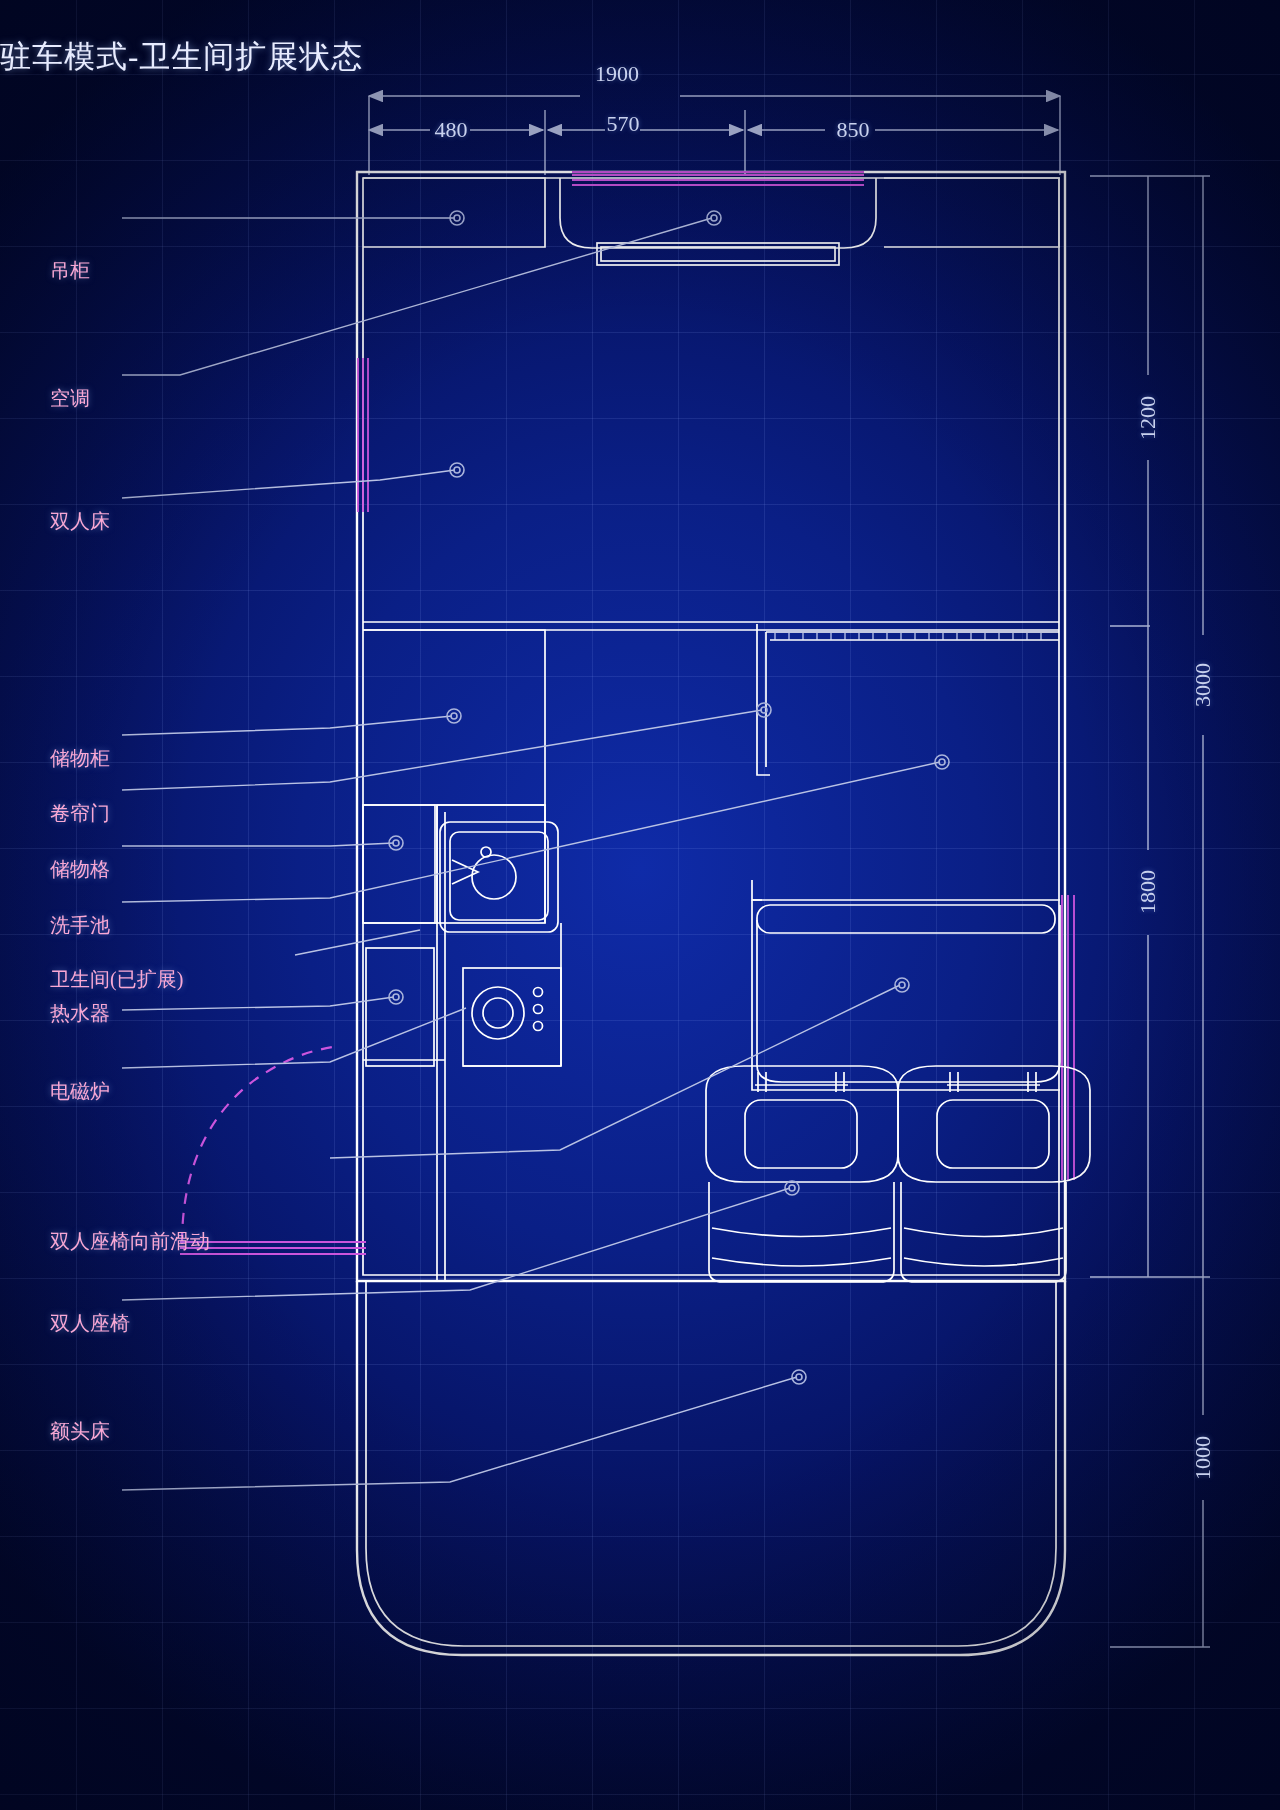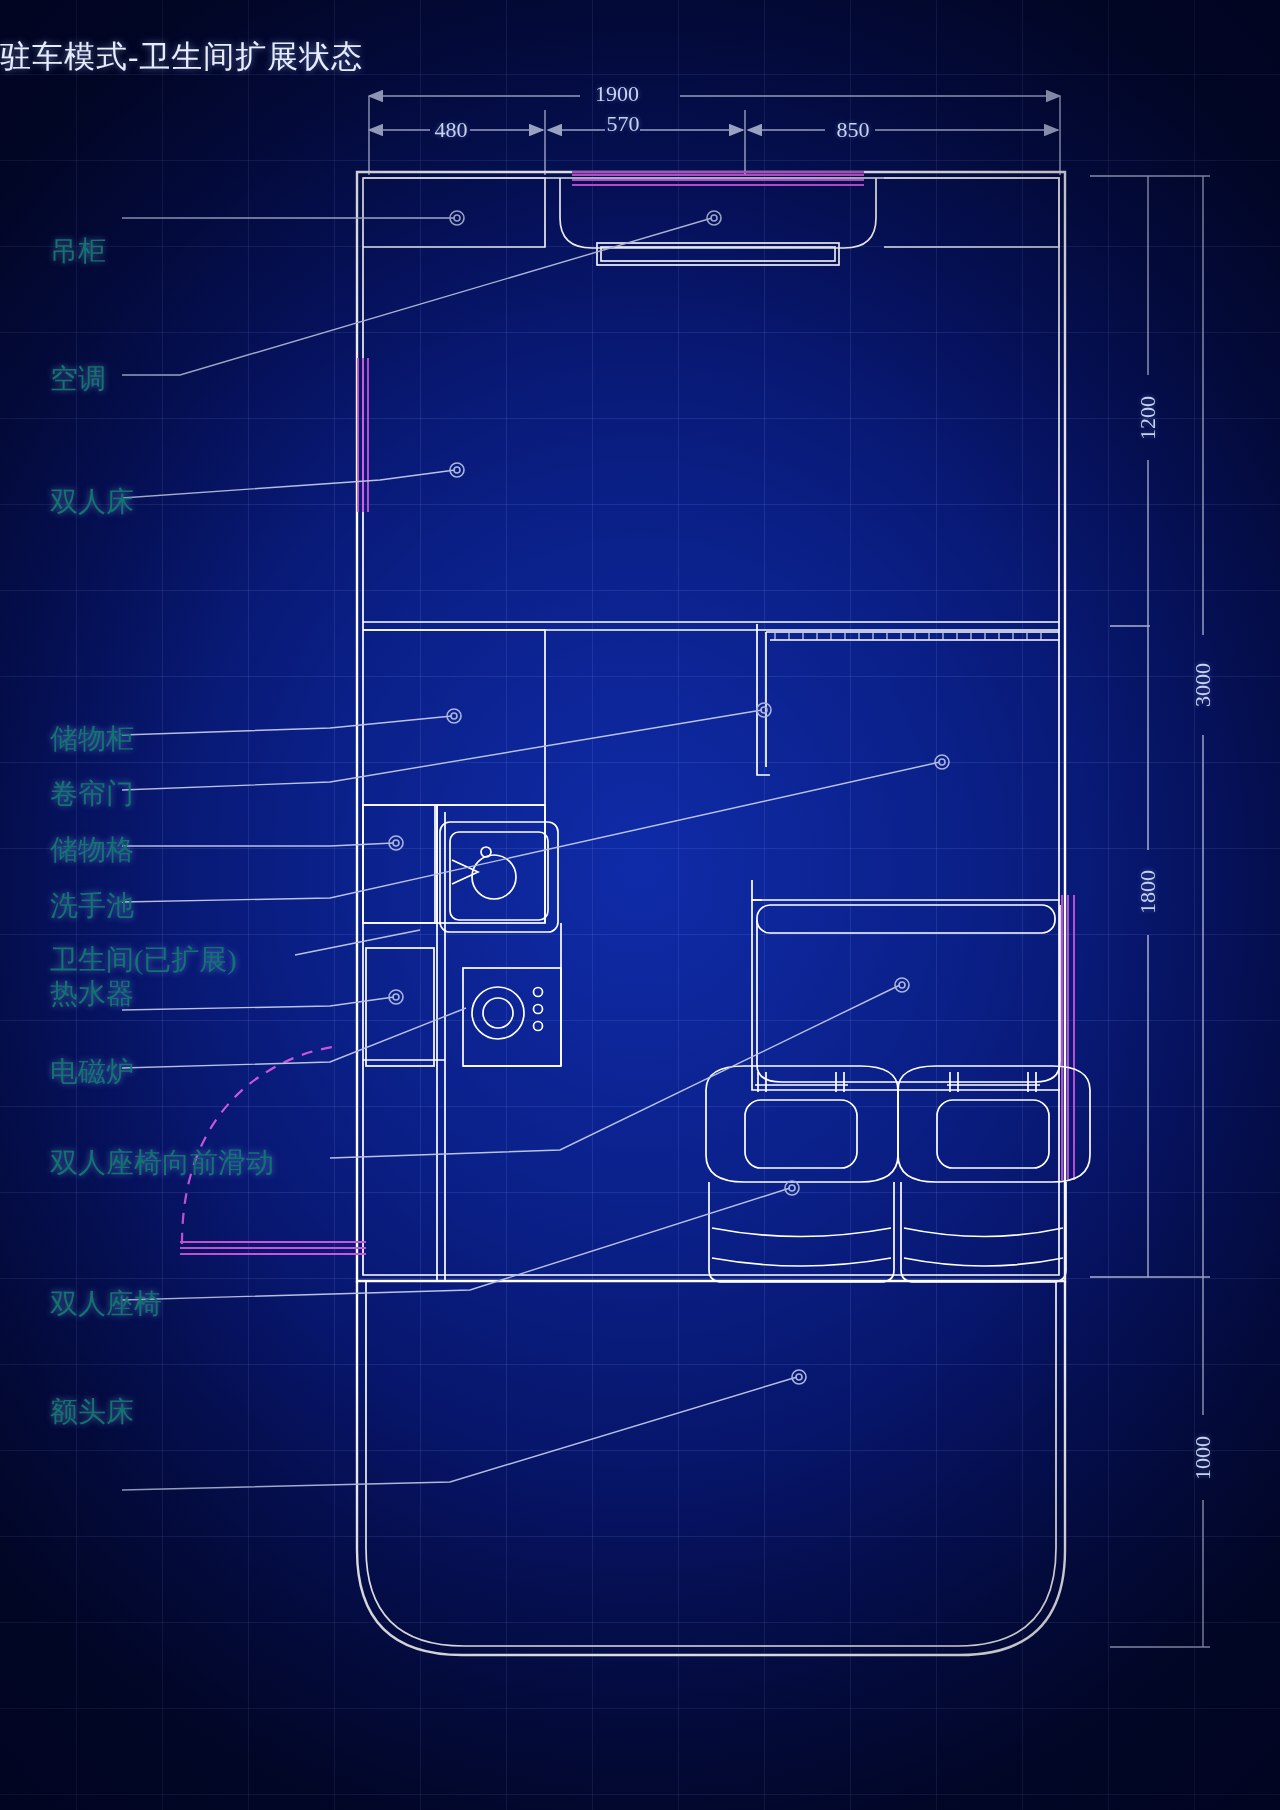--- a/index.html
+++ b/index.html
@@ -28,22 +28,23 @@
     pointer-events:none;
   }
   svg#plan{position:absolute;left:0;top:0;width:1280px;height:1810px;}
 
   .title{
     position:absolute;top:36px;left:0;width:1280px;
     color:#e8ecff;font-size:31px;letter-spacing:1px;
     text-shadow:0 0 7px rgba(160,190,255,.55);
   }
   .lbl{
-    position:absolute;color:#0f766e;font-size:28px;white-space:nowrap;
+    position:absolute;color:#f9a8d4;font-size:20px;white-space:nowrap;
     text-shadow:0 0 6px rgba(150,185,255,.5);
+    margin-top:25px;
   }
   .dim{
     position:absolute;color:#c9d2ee;font-size:22px;white-space:nowrap;
     text-shadow:0 0 5px rgba(140,170,255,.45);
   }
   .dimv{transform-origin:50% 50%;transform:rotate(-90deg);}
 </style>
 </head>
 <body>
 
@@ -314,35 +315,35 @@
     <path class="leader" d="M122,1490 L450,1482 L797,1377"></path>
     <circle class="bub" cx="799" cy="1377" r="7"></circle>
       <circle class="bub" cx="799" cy="1377" r="3"></circle>
   </g>
 </svg>
 
 <div id="vig"></div>
 
 <div class="title">驻车模式-卫生间扩展状态</div>
 
-<div class="dim" style="left:617px;top:94px;transform:translate(-50%,-50%)">1900</div>
+<div class="dim" style="left:617px;top:74px;transform:translate(-50%,-50%)">1900</div>
 <div class="dim" style="left:451px;top:130px;transform:translate(-50%,-50%)">480</div>
 <div class="dim" style="left:623px;top:124px;transform:translate(-50%,-50%)">570</div>
 <div class="dim" style="left:853px;top:130px;transform:translate(-50%,-50%)">850</div>
 
 <div class="dim dimv" style="left:1148px;top:418px;transform:translate(-50%,-50%) rotate(-90deg)">1200</div>
 <div class="dim dimv" style="left:1203px;top:685px;transform:translate(-50%,-50%) rotate(-90deg)">3000</div>
 <div class="dim dimv" style="left:1148px;top:892px;transform:translate(-50%,-50%) rotate(-90deg)">1800</div>
 <div class="dim dimv" style="left:1203px;top:1458px;transform:translate(-50%,-50%) rotate(-90deg)">1000</div>
 
 <div class="lbl" style="left:50px;top:232px">吊柜</div>
 <div class="lbl" style="left:50px;top:360px">空调</div>
 <div class="lbl" style="left:50px;top:483px">双人床</div>
 <div class="lbl" style="left:50px;top:720px">储物柜</div>
 <div class="lbl" style="left:50px;top:775px">卷帘门</div>
 <div class="lbl" style="left:50px;top:831px">储物格</div>
 <div class="lbl" style="left:50px;top:887px">洗手池</div>
 <div class="lbl" style="left:50px;top:941px">卫生间(已扩展)</div>
 <div class="lbl" style="left:50px;top:975px">热水器</div>
 <div class="lbl" style="left:50px;top:1053px">电磁炉</div>
-<div class="lbl" style="left:50px;top:1144px">双人座椅向前滑动</div>
+<div class="lbl" style="left:50px;top:1203px">双人座椅向前滑动</div>
 <div class="lbl" style="left:50px;top:1285px">双人座椅</div>
 <div class="lbl" style="left:50px;top:1393px">额头床</div>
 
 </body></html>

